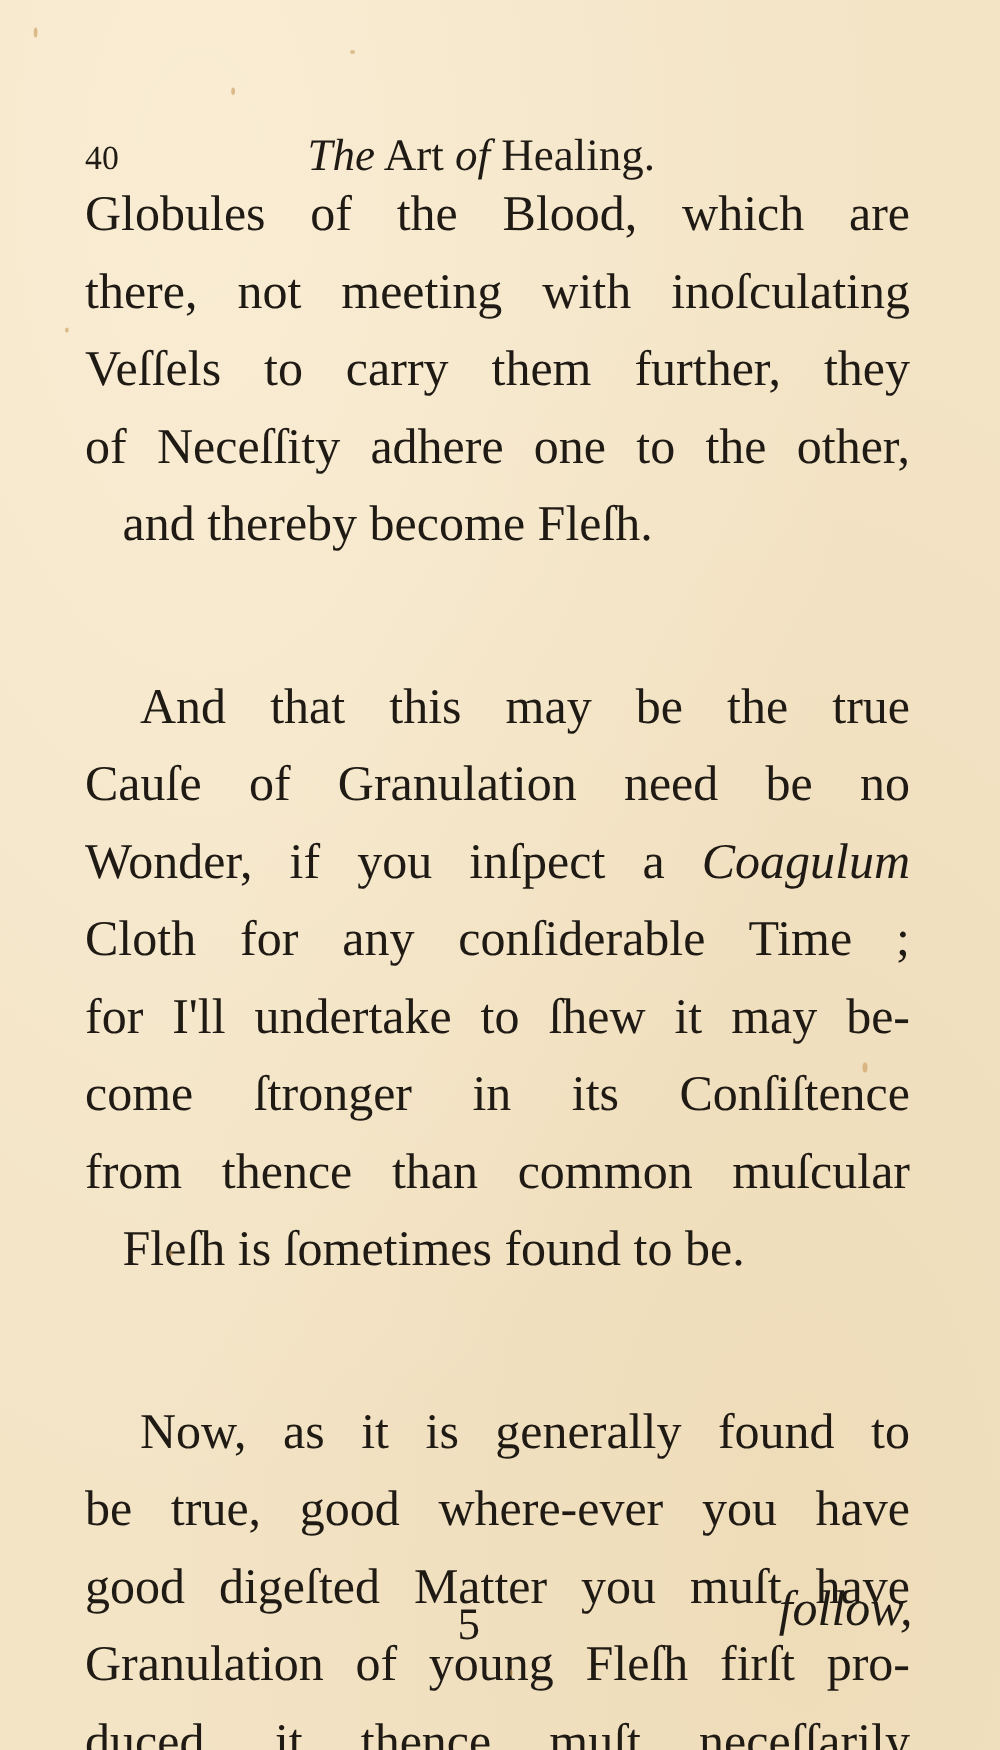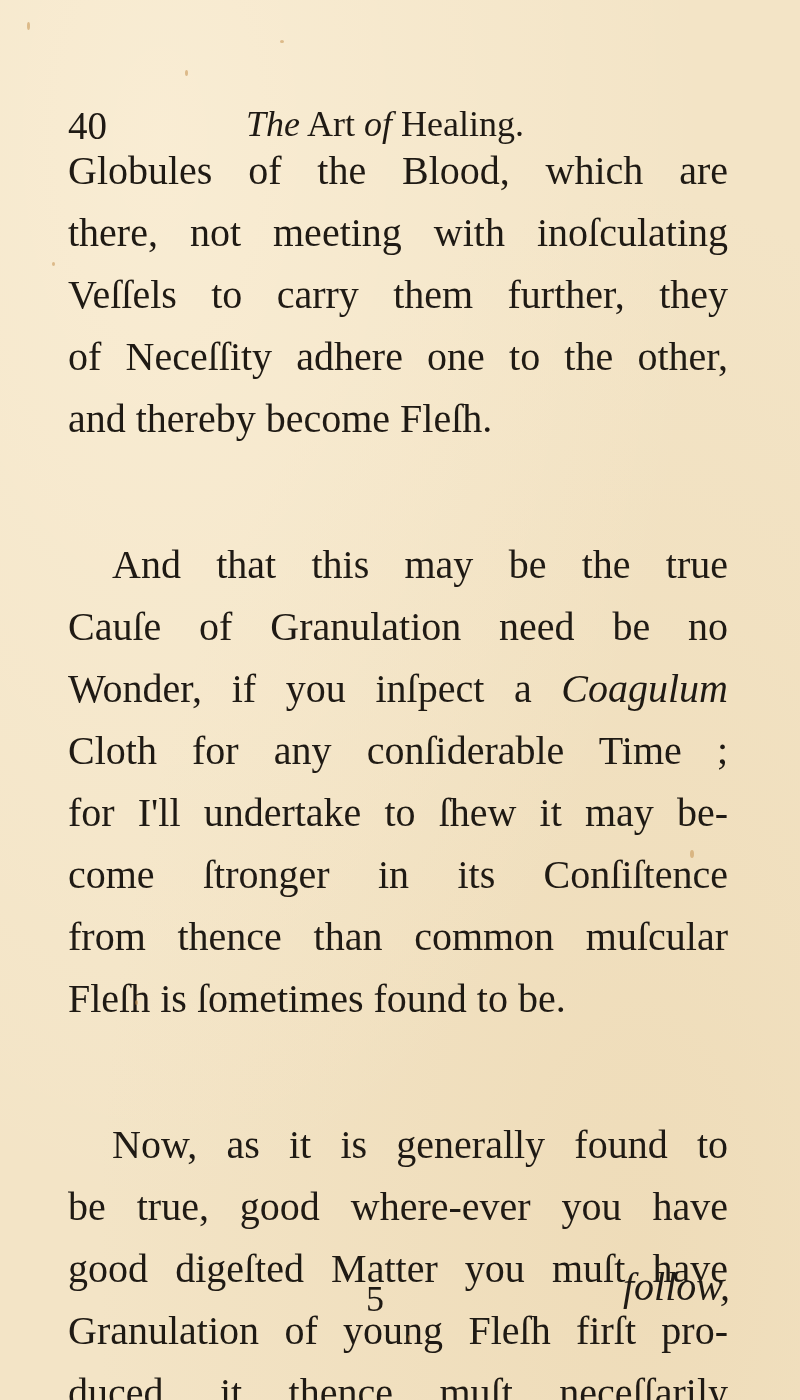--- a/index.html
+++ b/index.html
@@ -32,21 +32,21 @@
       width: 660px;
       height: 40px;
       font-size: 36px;
       line-height: 40px;
       white-space: nowrap;
     }
     .header .page-number {
       position: absolute;
       left: 0;
       top: 2px;
-      font-size: 39px;
+      font-size: 27px;
       text-align: center;
     }
     .header .running-title {
       position: absolute;
       left: 152px;
       top: 0;
       margin-left: 26px;
     }
     .running-title .it {
       font-style: italic;
@@ -61,20 +61,21 @@
       display: block;
       font-size: 40px;
       height: 62px;
       line-height: 62px;
       white-space: nowrap;
       text-align: justify;
       text-align-last: justify;
     }
     .line.last {
       text-align-last: left;
+      margin-left: 30px;
     }
     .line.indent {
       padding-left: 44px;
       margin-top: 44px;
     }
     .para-gap {
       height: 40px;
     }
     .italic {
       font-style: italic;

